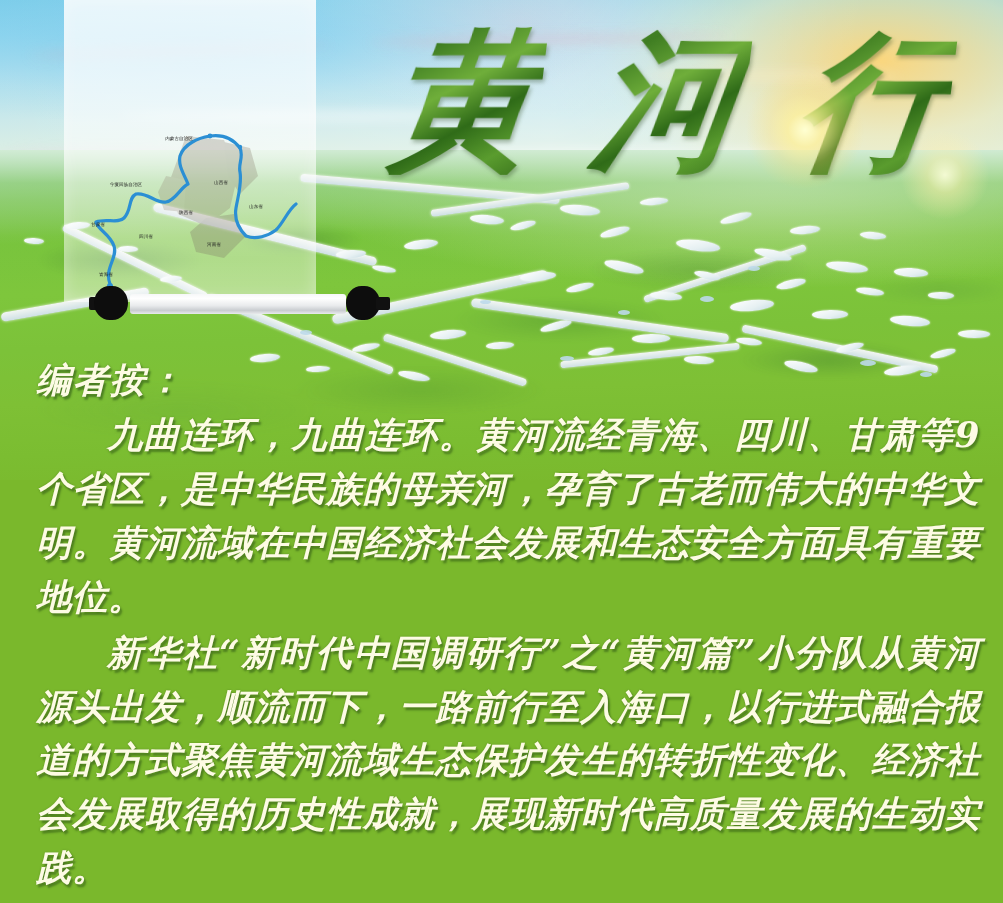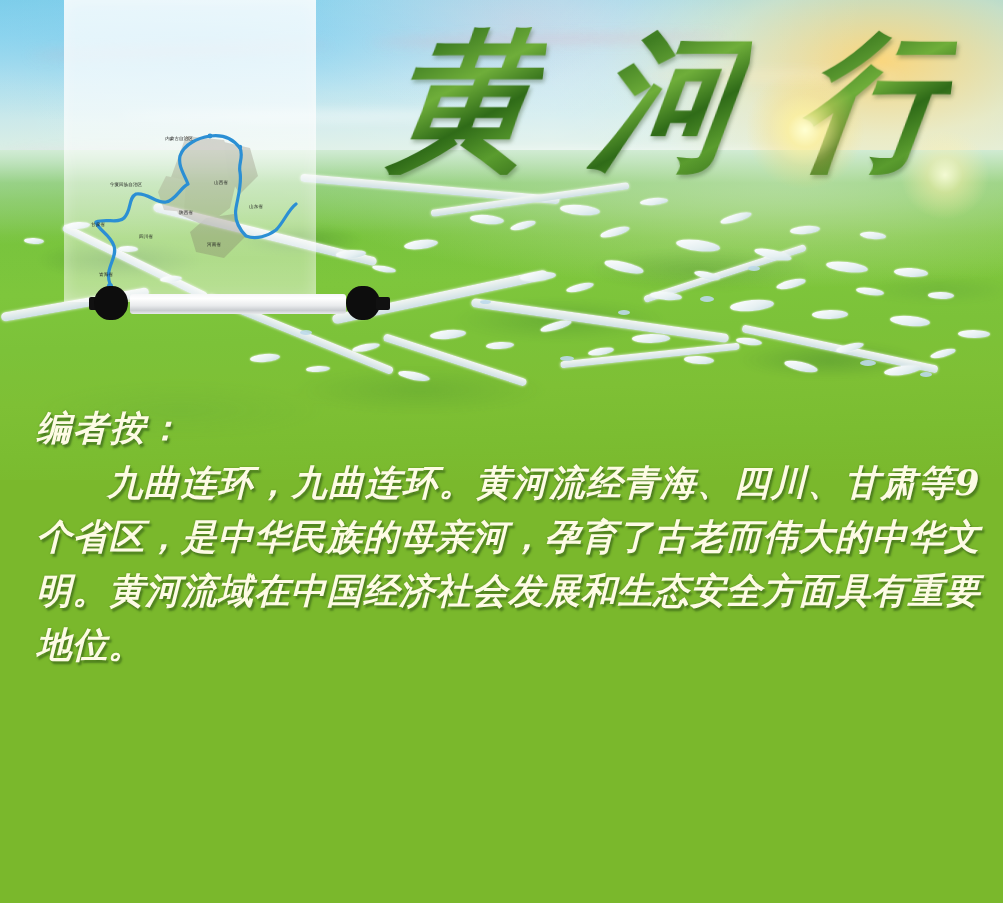--- a/index.html
+++ b/index.html
@@ -189,21 +189,20 @@
   .note-heading {
     font-family:"DejaVu Serif", serif;
     font-size:35px;
     font-weight:700;
     font-style:italic;
     color:#fdfbe4;
     letter-spacing:2px;
     text-shadow:2px 3px 2px rgba(40,80,20,0.55), 0 0 2px rgba(60,100,30,0.5);
     line-height:1.25;
     margin-bottom:6px;
-    margin-top:48px;
   }
   .note-para {
     font-family:"DejaVu Serif", serif;
     font-size:35.5px;
     font-weight:700;
     font-style:italic;
     color:#fdfbe4;
     text-shadow:2px 3px 2px rgba(45,85,20,0.55), 0 0 2px rgba(60,100,30,0.45);
     line-height:1.52;
     text-align:justify;
@@ -352,15 +351,16 @@
     <span class="title-char">黄</span>
     <span class="title-char">河</span>
     <span class="title-char">行</span>
   </div>
   <div class="title-glow"></div>
   <div class="title-glow2"></div>
 
   <div class="note">
     <div class="note-heading">编者按：</div>
     <div class="note-para">九曲连环，九曲连环。黄河流经青海、四川、甘肃等9个省区，是中华民族的母亲河，孕育了古老而伟大的中华文明。黄河流域在中国经济社会发展和生态安全方面具有重要地位。</div>
+    <div class="note-para">新华社“新时代中国调研行”之“黄河篇”小分队从黄河源头出发，顺流而下，一路前行至入海口，以行进式融合报道的方式聚焦黄河流域生态保护发生的转折性变化、经济社会发展取得的历史性成就，展现新时代高质量发展的生动实践。</div>
   </div>
 
 </div>
 
 </body></html>

